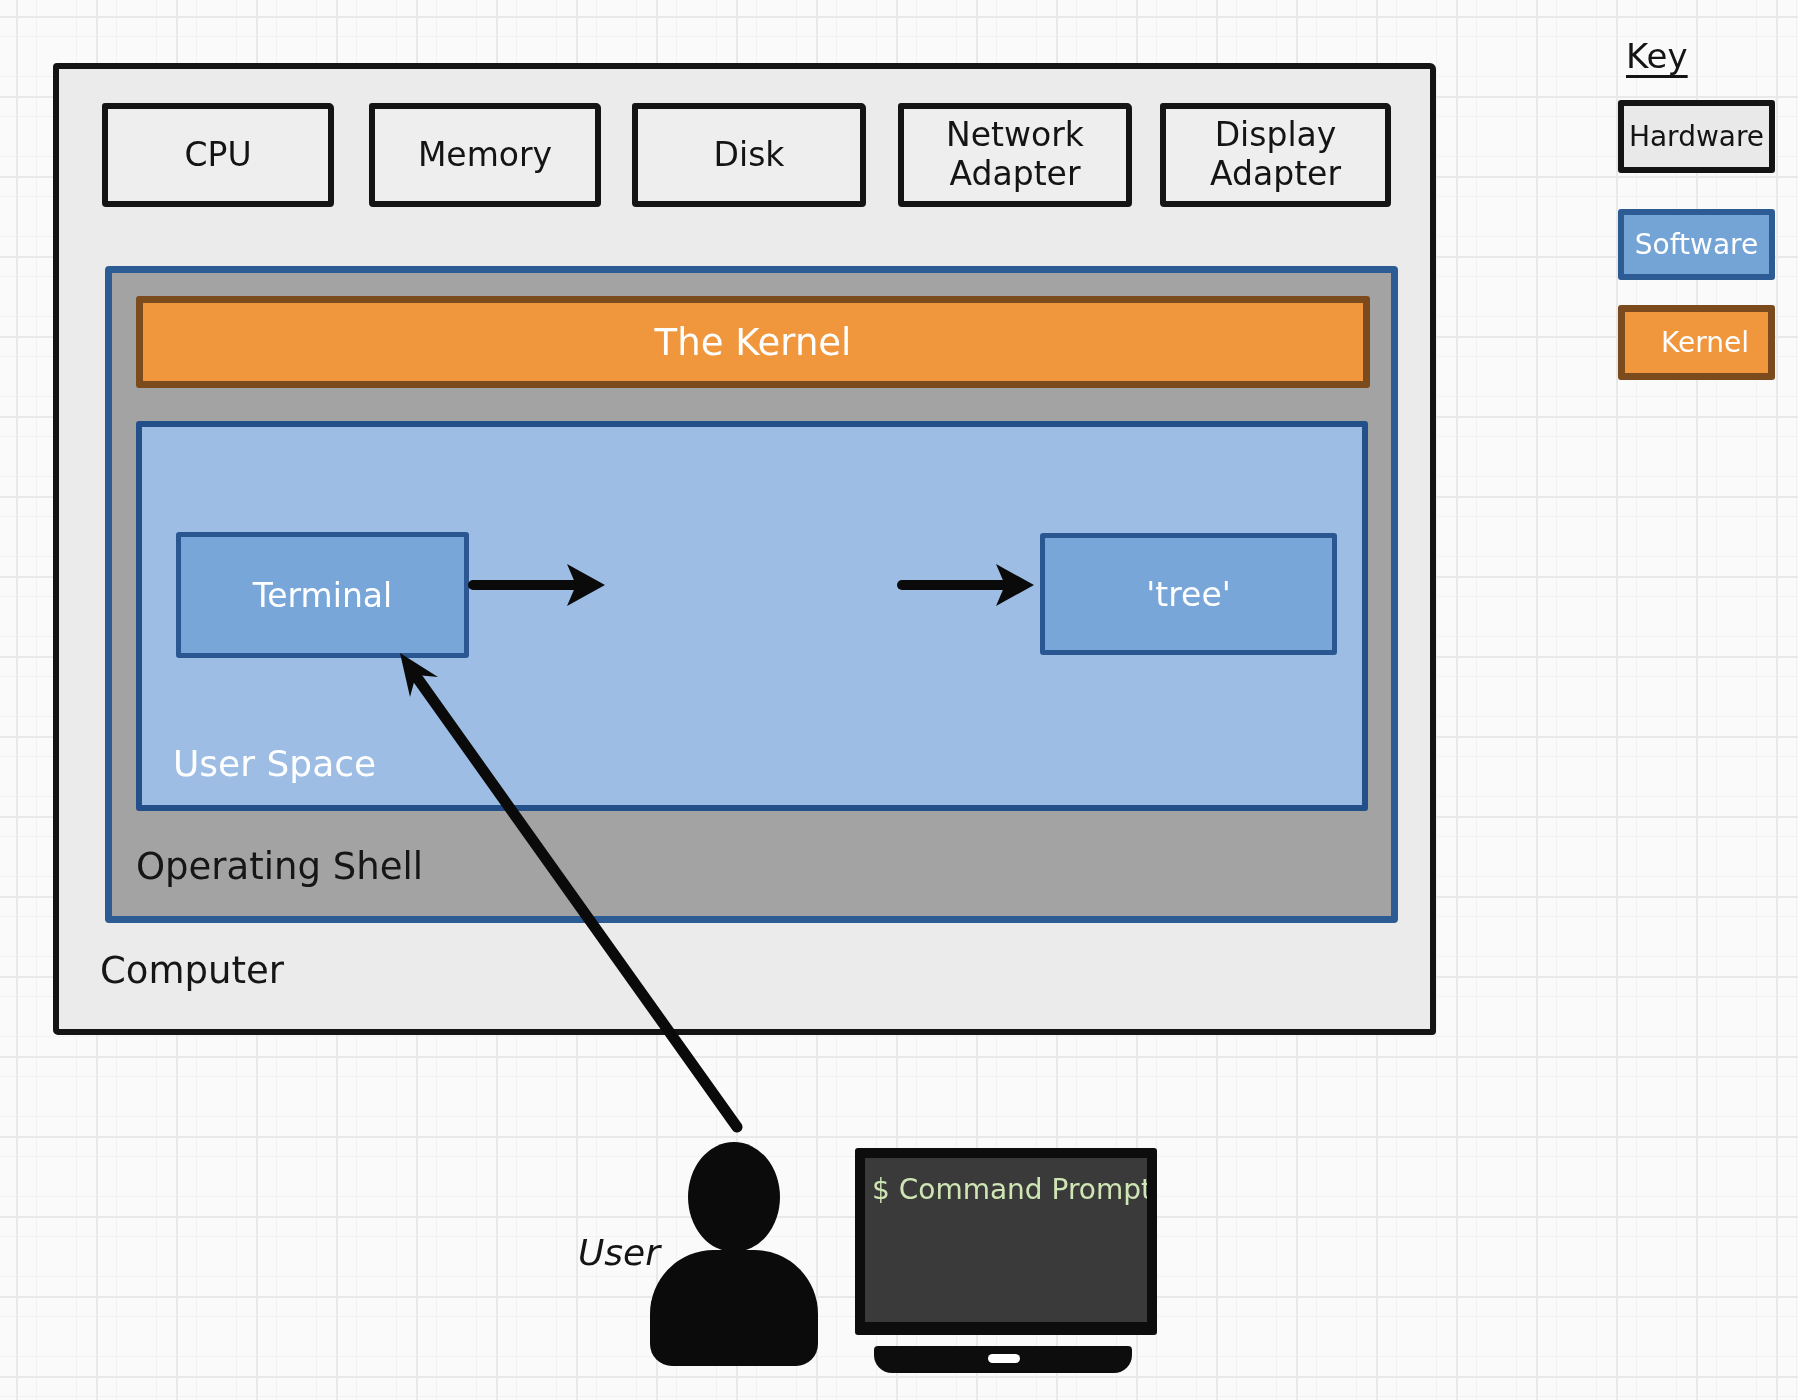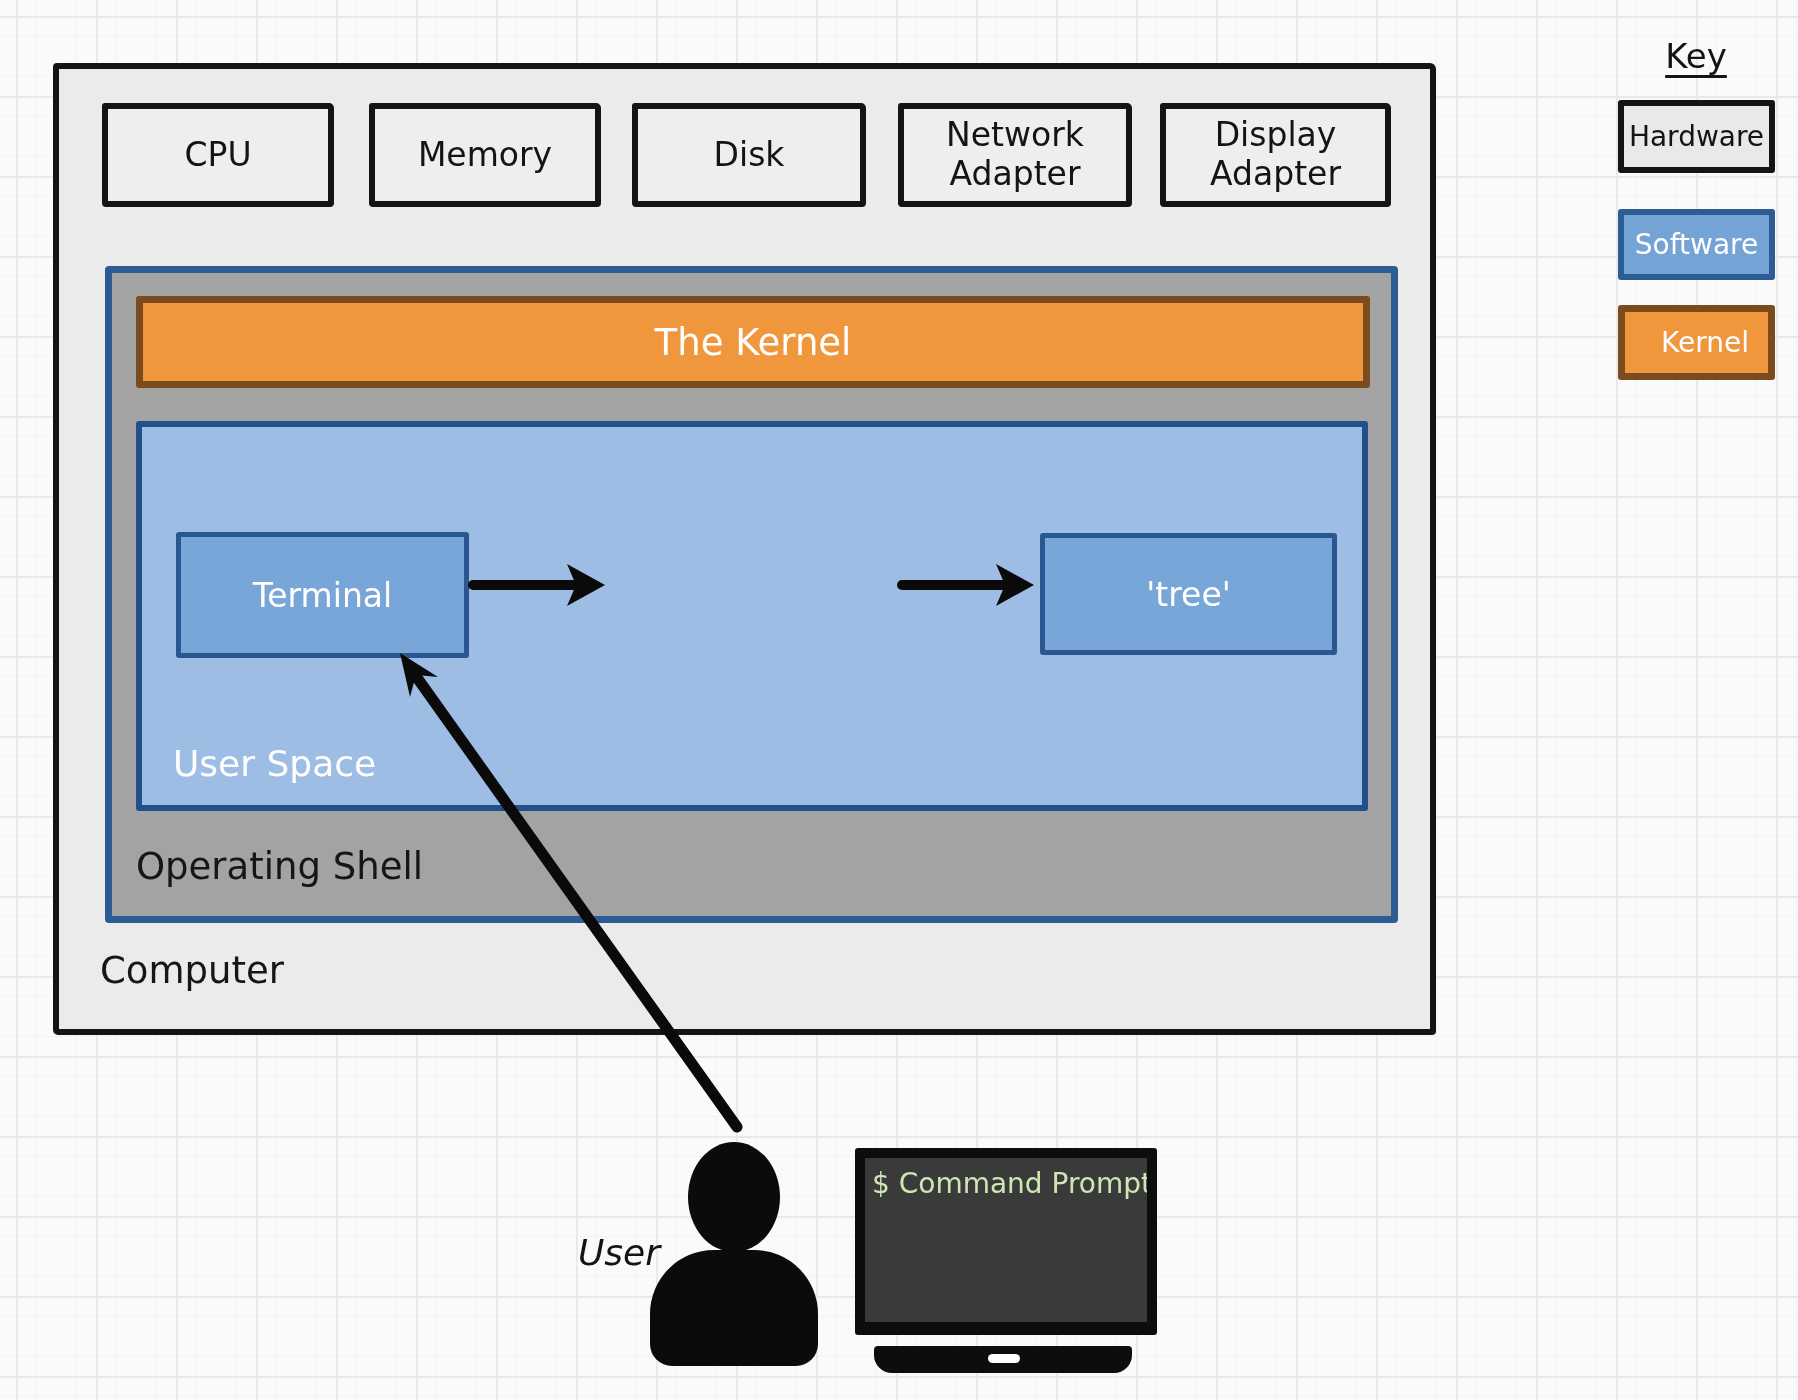--- a/index.html
+++ b/index.html
@@ -63,21 +63,21 @@
   }
   .proc-terminal{left:34px;width:293px;}
   .proc-shell{left:463px;width:290px;height:122px;}
   .proc-tree{left:898px;top:106px;width:297px;height:122px;}
   .us-label{left:31px;top:316px;color:#ffffff;font-size:36px;}
   .os-label{left:24px;top:572px;color:#161616;font-size:37px;}
   .computer-label{left:41px;top:880px;color:#161616;font-size:37px;}
 
   
   .key-title{
-    left:1626px;top:36px;width:140px;text-align:center;
+    left:1626px;top:36px;width:140px;text-align:left;
     font-size:34px;color:#141414;
     text-decoration:underline;text-underline-offset:7px;text-decoration-thickness:3px;
   }
   .key-item{
     left:1618px;width:157px;
     display:flex;align-items:center;justify-content:center;
     font-size:28px;border-radius:3px;
   }
   .key-hardware{top:100px;height:73px;background:#e9e9e9;border:6px solid #141414;color:#141414;}
   .key-software{top:209px;height:71px;background:#74a3d6;border:6px solid #2d5c94;color:#ffffff;}
@@ -92,21 +92,21 @@
     left:650px;top:1250px;width:168px;height:116px;
     background:#0b0b0b;border-radius:64px 64px 22px 22px;
   }
   .user-label{left:578px;top:1232px;font-size:36px;color:#141414;font-style:italic;}
 
   
   .monitor{
     left:855px;top:1148px;width:302px;height:187px;
     background:#3a3a3a;
     border:10px solid #0d0d0d;border-bottom-width:13px;border-radius:3px;
-    padding:9px 7px;color:#cfe5b4;font-size:28px;white-space:nowrap;
+    padding:15px 7px;color:#cfe5b4;font-size:28px;white-space:nowrap;
     overflow:hidden;
   }
   .monitor-stand{
     left:874px;top:1346px;width:258px;height:27px;
     background:#0d0d0d;border-radius:4px 4px 18px 18px;
   }
   .stand-notch{
     left:114px;top:8px;width:32px;height:9px;
     background:#ffffff;border-radius:5px;
   }

